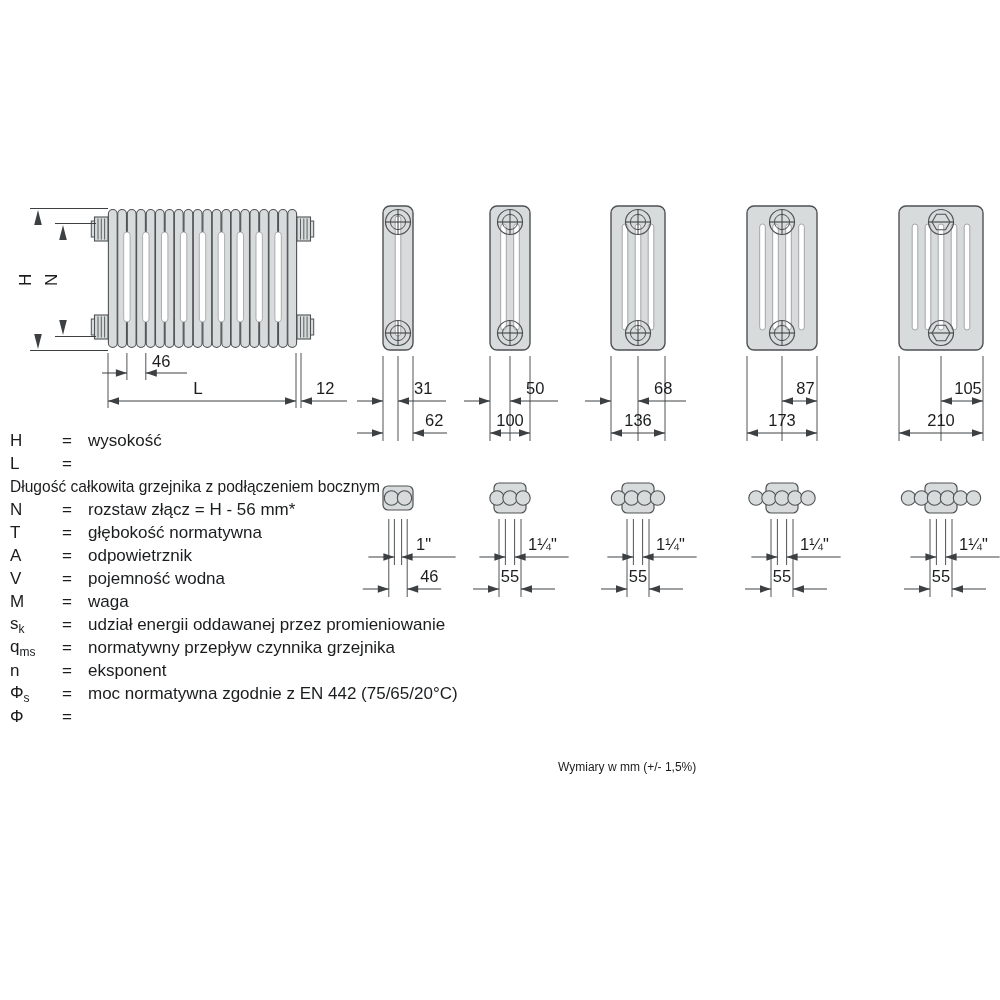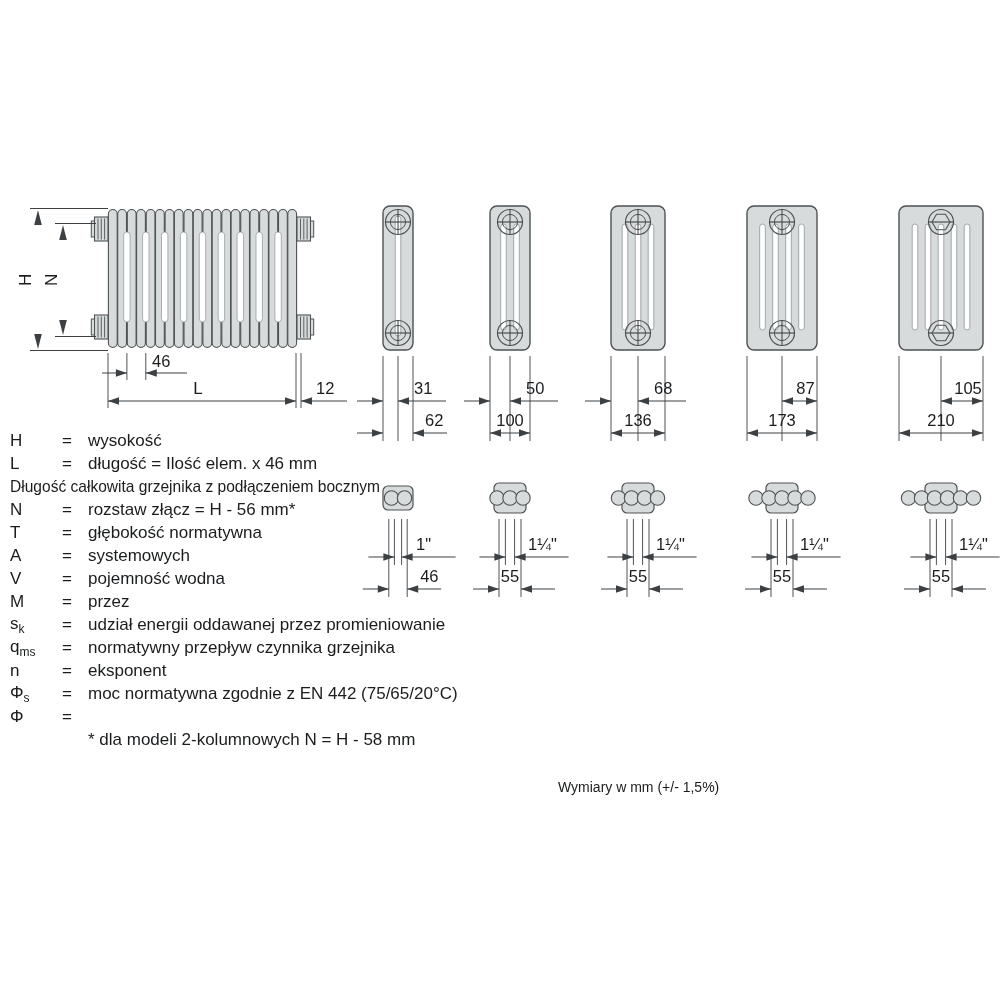--- a/index.html
+++ b/index.html
@@ -6,21 +6,21 @@
   .page{position:relative;width:1000px;height:1000px;background:#fff;overflow:hidden;
         font-family:"Liberation Sans",sans-serif;color:#1a1c1e;}
   svg text{font-family:"Liberation Sans",sans-serif;fill:#1a1c1e;}
   #legend{position:absolute;left:10px;top:429px;width:490px;font-size:17px;line-height:23px;}
   .lrow{display:flex;height:23px;align-items:center;white-space:nowrap;}
   .lsym{width:52px;flex:none;}
   .leq{width:26px;flex:none;}
   .lsub{font-size:12px;position:relative;top:4px;}
   .indent{padding-left:78px;}
   .tight{transform:scaleX(0.915);transform-origin:0 50%;}
-  #note{position:absolute;left:558px;top:779px;font-size:14px;}
+  #note{position:absolute;left:558px;top:760px;font-size:12px;}
 </style>
 </head>
 <body>
 
 <div class="page">
 
   <svg id="diagram" width="1000" height="640" viewBox="0 0 1000 640" style="position:absolute;left:0;top:0;">
 
     <g id="front-group">
         <rect x="108" y="215" width="189" height="17" fill="#d8dbdb"></rect>
@@ -343,49 +343,48 @@
 
   <div id="legend">
       <div class="lrow">
         <span class="lsym">H</span>
         <span class="leq">=</span>
         <span class="ldesc">wysokość</span>
       </div>
       <div class="lrow">
         <span class="lsym">L</span>
         <span class="leq">=</span>
-        <span class="ldesc">długość = Ilość elem. x 46 mm</span>
       </div>
       <div class="lrow">
         <span class="tight"><span>Długość całkowita grzejnika z podłączeniem bocznym</span></span>
       </div>
       <div class="lrow">
         <span class="lsym">N</span>
         <span class="leq">=</span>
         <span class="ldesc">rozstaw złącz = H - 56 mm*</span>
       </div>
       <div class="lrow">
         <span class="lsym">T</span>
         <span class="leq">=</span>
         <span class="ldesc">głębokość normatywna</span>
       </div>
       <div class="lrow">
         <span class="lsym">A</span>
         <span class="leq">=</span>
-        <span class="ldesc">systemowych</span>
+        <span class="ldesc">odpowietrznik</span>
       </div>
       <div class="lrow">
         <span class="lsym">V</span>
         <span class="leq">=</span>
         <span class="ldesc">pojemność wodna</span>
       </div>
       <div class="lrow">
         <span class="lsym">M</span>
         <span class="leq">=</span>
-        <span class="ldesc">przez</span>
+        <span class="ldesc">waga</span>
       </div>
       <div class="lrow">
         <span class="lsym">s<span class="lsub">k</span></span>
         <span class="leq">=</span>
         <span class="ldesc">udział energii oddawanej przez promieniowanie</span>
       </div>
       <div class="lrow">
         <span class="lsym">q<span class="lsub">ms</span></span>
         <span class="leq">=</span>
         <span class="ldesc">normatywny przepływ czynnika grzejnika</span>
@@ -396,20 +395,17 @@
         <span class="ldesc">eksponent</span>
       </div>
       <div class="lrow">
         <span class="lsym">Φ<span class="lsub">s</span></span>
         <span class="leq">=</span>
         <span class="ldesc">moc normatywna zgodnie z EN 442 (75/65/20°C)</span>
       </div>
       <div class="lrow">
         <span class="lsym">Φ</span>
         <span class="leq">=</span>
-      </div>
-      <div class="lrow indent">
-        <span><span>* dla modeli 2-kolumnowych N = H - 58 mm</span></span>
       </div>
     </div>
 
   <div id="note">Wymiary w mm (+/- 1,5%)</div>
 </div>
 
 </body></html>

